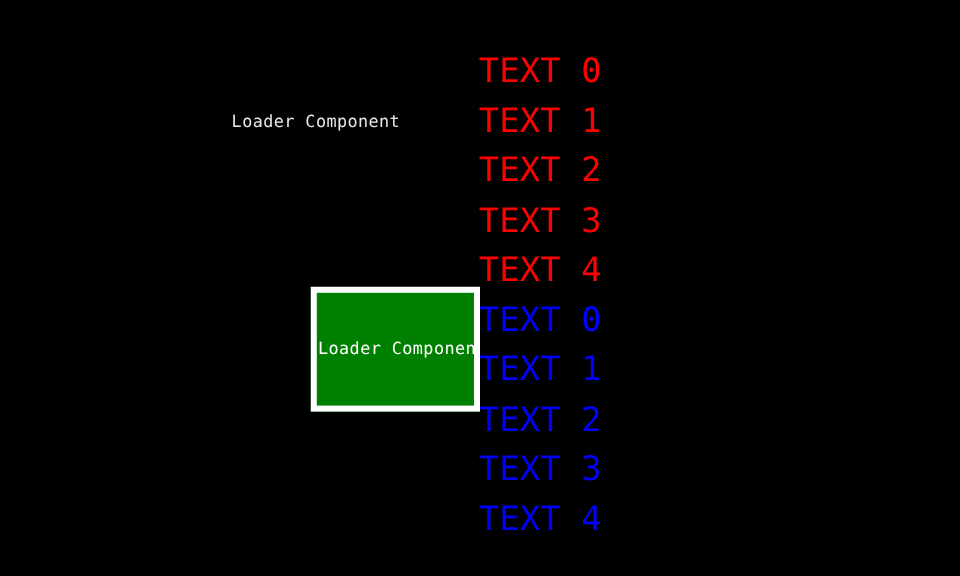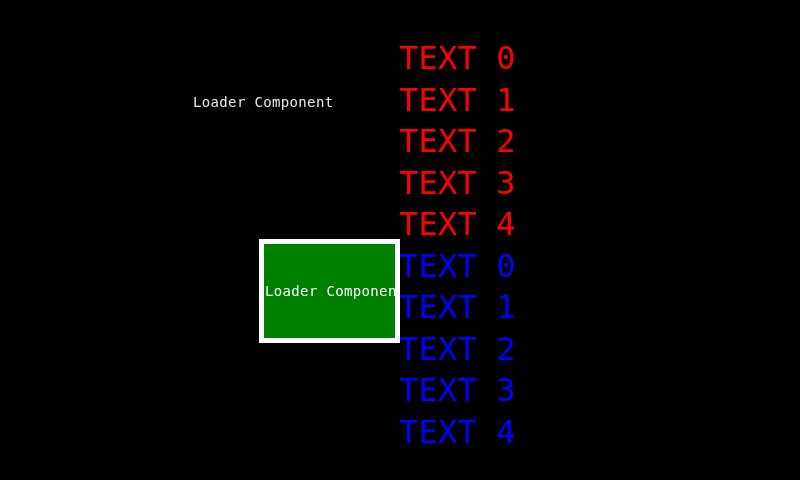--- a/index.html
+++ b/index.html
@@ -40,21 +40,21 @@
   .text-list {
     position: absolute;
     left: 399px;
     top: 38px;
     width: 260px;
   }
   .text-row {
     height: 41.5px;
     line-height: 41.5px;
     font-family: "DejaVu Sans Mono", "Liberation Mono", monospace;
-    font-size: 32px;
+    font-size: 28px;
     letter-spacing: 0.2px;
     white-space: pre;
   }
   .text-row.red  { color: #ff0000; }
   .text-row.blue { color: #0000ff; }
 
   
   .loader-card {
     position: absolute;
     left: 259px;

